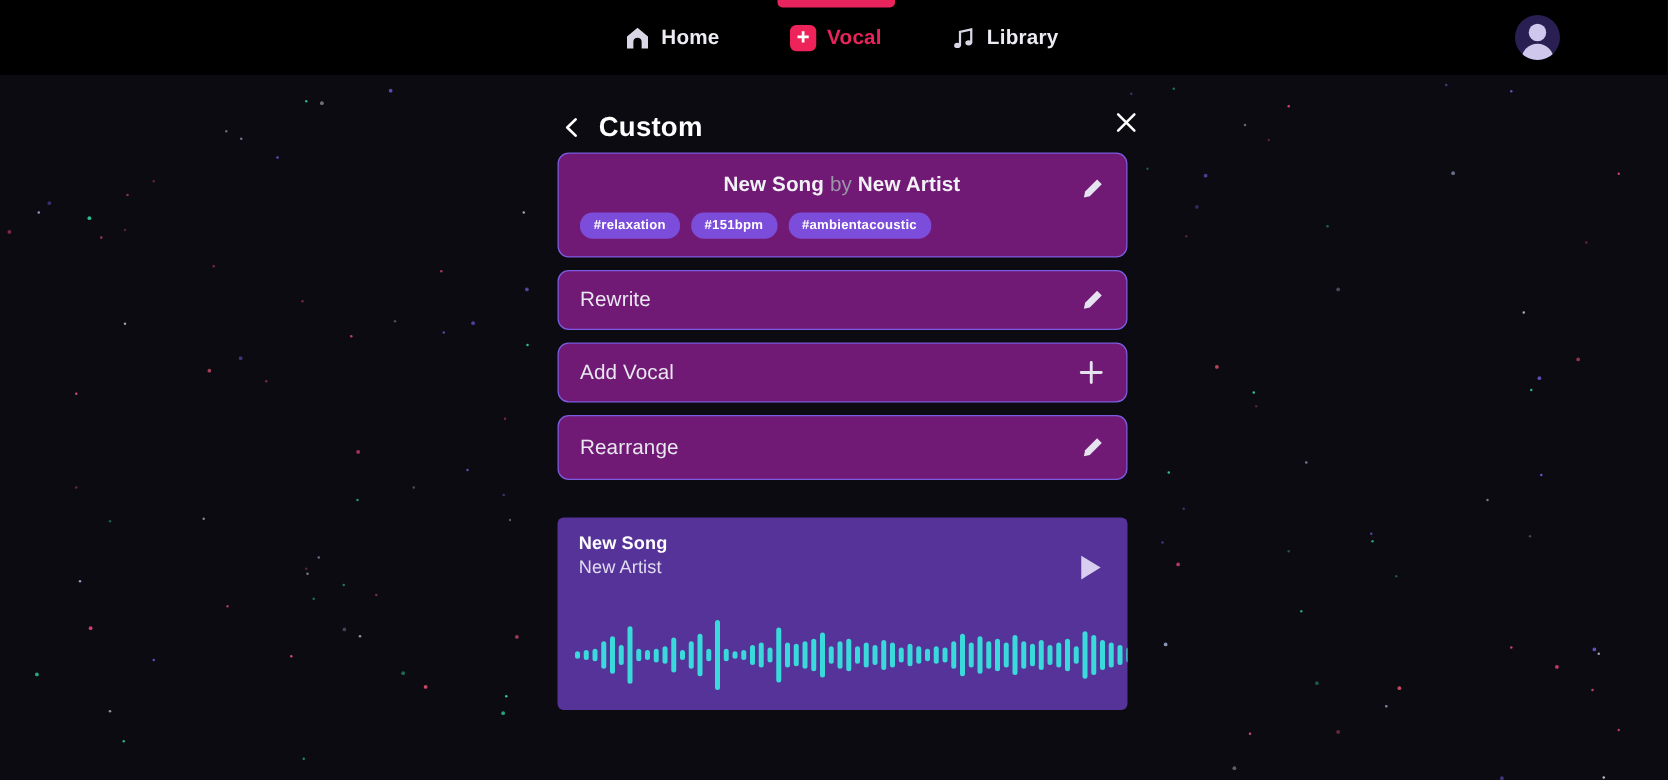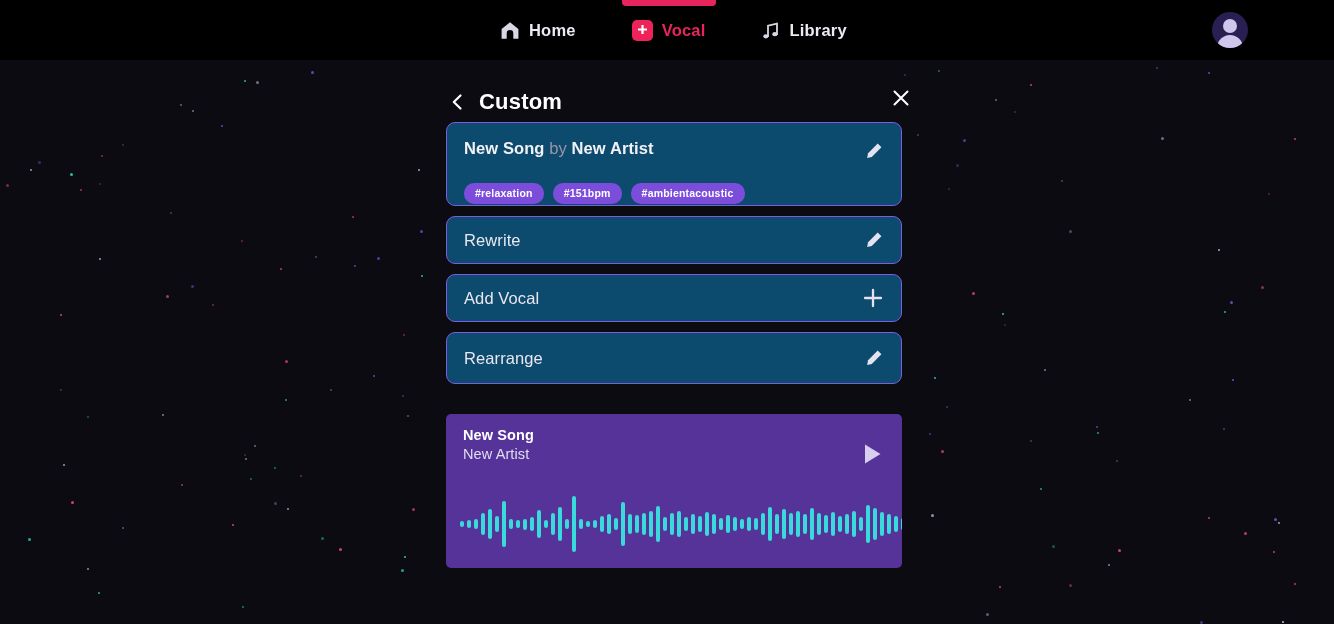--- a/index.html
+++ b/index.html
@@ -58,28 +58,29 @@
 
   
   .panel { position: absolute; left: 446px; top: 60px; width: 456px; z-index: 5; }
 
   .panel-head { position: relative; height: 62px; display: flex; align-items: center; padding-top: 22px; }
   .back-chevron { width: 22px; height: 22px; margin-right: 11px; cursor: pointer; flex: none; }
   .panel-title { font-size: 22px; font-weight: bold; color: #ffffff; letter-spacing: .2px; }
   .close-x { position: absolute; right: -10px; top: 27px; width: 22px; height: 22px; cursor: pointer; }
 
   .card {
-    background: #0c4a6e; border: 1.6px solid #7c5ce0; border-radius: 9px;
+    background: #701a75; border: 1.6px solid #7c5ce0; border-radius: 9px;
     position: relative;
+    text-align: center;
   }
 
   .card-song { height: 84px; padding: 16px 18px 0 17px; margin-bottom: 10px; }
   .song-line { font-size: 16.5px; font-weight: bold; color: #f2f1f6; letter-spacing: .1px; }
   .song-by { color: #9b96a8; font-weight: normal; }
-  .tags { display: flex; gap: 9px; margin-top: 25px; }
+  .tags { display: flex; gap: 9px; margin-top: 12px; }
   .tag {
     background: #7c4ddb; color: #ffffff; font-size: 10.5px; font-weight: bold;
     padding: 4px 11px 5px; border-radius: 10px; letter-spacing: .2px; white-space: nowrap;
   }
   .pencil-abs { position: absolute; right: 17px; top: 18px; cursor: pointer; }
 
   .card-row {
     height: 48px; display: flex; align-items: center; justify-content: space-between;
     padding: 0 17px; margin-bottom: 10px;
   }

